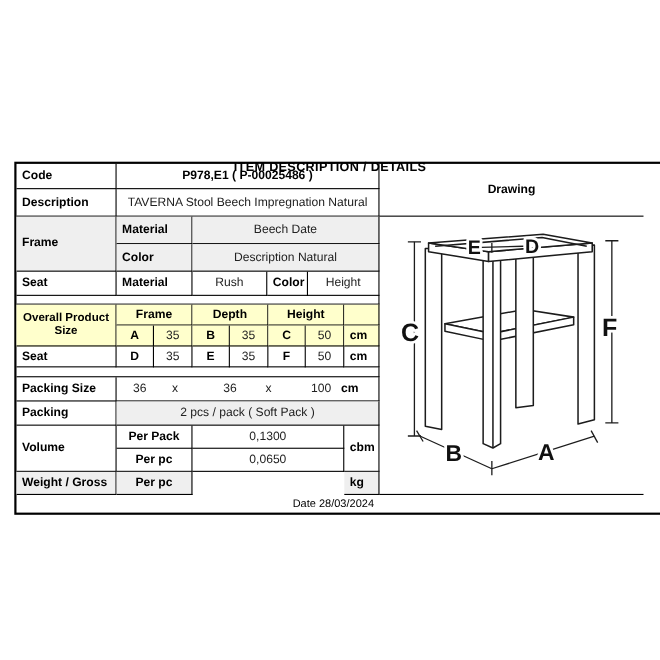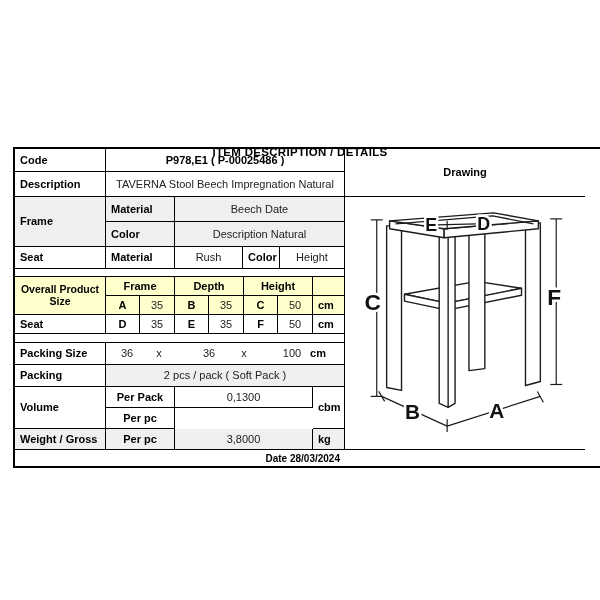--- a/index.html
+++ b/index.html
@@ -13,21 +13,21 @@
      border-bottom:1px solid #000;display:flex;align-items:center;
      font-size:11px;color:#222;overflow:hidden;line-height:1.1;}
   .lb{font-weight:bold;color:#000;padding-left:5px;}
   .ctr{justify-content:center;text-align:center;padding-left:0;}
   .b{font-weight:bold;color:#000;}
   .gray{background:#efefef;}
   .yel{background:#ffffcc;}
   .nr{border-right:none;}
   .nb{border-bottom:none;}
   .ops{font-size:10.5px;}
-  .date{justify-content:flex-end;padding-right:245px;font-weight:bold;
+  .date{justify-content:flex-end;padding-right:245px;font-weight:normal;
         font-size:10px;color:#000;}
   .pksv span{position:absolute;width:32px;text-align:center;top:4px;}
   svg text{font-family:"Liberation Sans","DejaVu Sans",sans-serif;font-weight:bold;
            fill:#111;paint-order:stroke;stroke:#fff;stroke-width:5px;stroke-linejoin:round;}
 </style>
 </head>
 <body>
 
 <div class="page">
   <div class="title">ITEM DESCRIPTION / DETAILS</div>
@@ -89,25 +89,25 @@
       <span style="left:196px" class="b">cm</span>
     </div>
 
     <div class="c lb" style="left:0;top:216px;width:91px;height:22px">Packing</div>
     <div class="c ctr gray" style="left:91px;top:216px;width:239px;height:22px">2 pcs / pack ( Soft Pack )</div>
 
     <div class="c lb" style="left:0;top:238px;width:91px;height:42px">Volume</div>
     <div class="c ctr b" style="left:91px;top:238px;width:69px;height:21px">Per Pack</div>
     <div class="c ctr" style="left:160px;top:238px;width:138px;height:21px">0,1300</div>
     <div class="c ctr b" style="left:91px;top:259px;width:69px;height:21px">Per pc</div>
+    <div class="c ctr" style="left:160px;top:259px;width:138px;height:21px">0,0650</div>
     <div class="c lb" style="left:298px;top:238px;width:32px;height:42px">cbm</div>
 
     <div class="c lb gray" style="left:0;top:280px;width:91px;height:21px">Weight / Gross</div>
     <div class="c ctr b gray" style="left:91px;top:280px;width:69px;height:21px">Per pc</div>
-    <div class="c ctr gray" style="left:160px;top:280px;width:138px;height:21px">3,8000</div>
     <div class="c lb gray" style="left:298px;top:280px;width:32px;height:21px">kg</div>
 
     <div class="c date nr nb" style="left:0;top:301px;width:570px;height:16px">Date 28/03/2024</div>
 
     <div class="c ctr b nr" style="left:330px;top:0;width:240px;height:48px">Drawing</div>
     <div class="c nr" style="left:330px;top:48px;width:240px;height:253px">
       <svg width="238" height="251" viewBox="0 0 240 253">
         <g fill="#fff" stroke="#1c1c1c" stroke-width="1.4" stroke-linejoin="round">
 
           <polygon points="60,97 133,84 178,91 103,106"></polygon>

